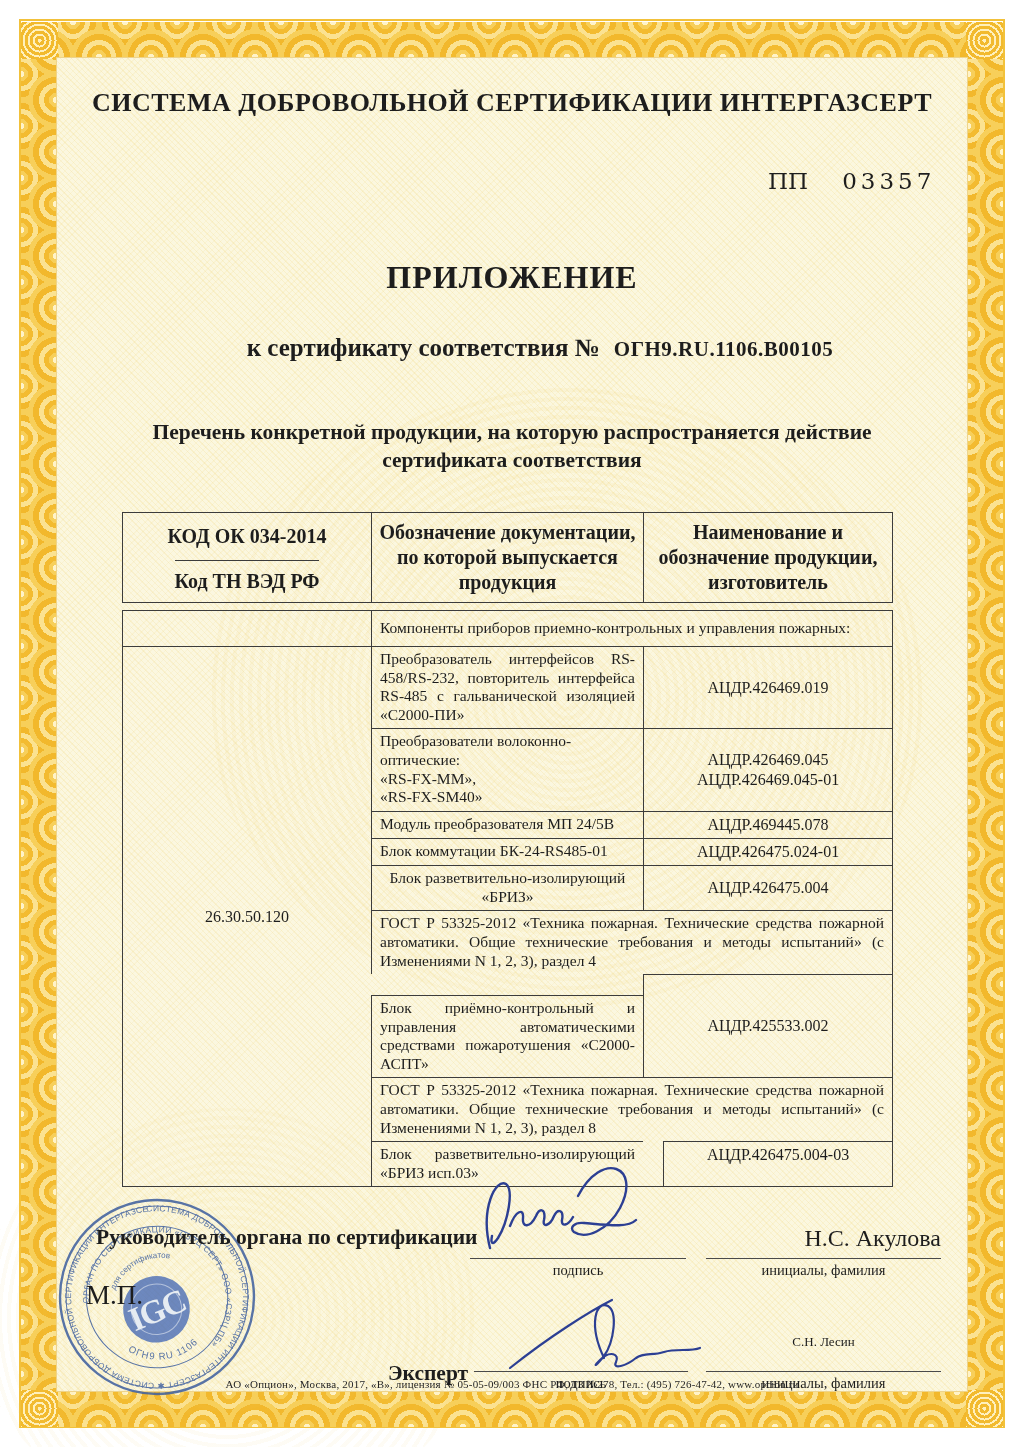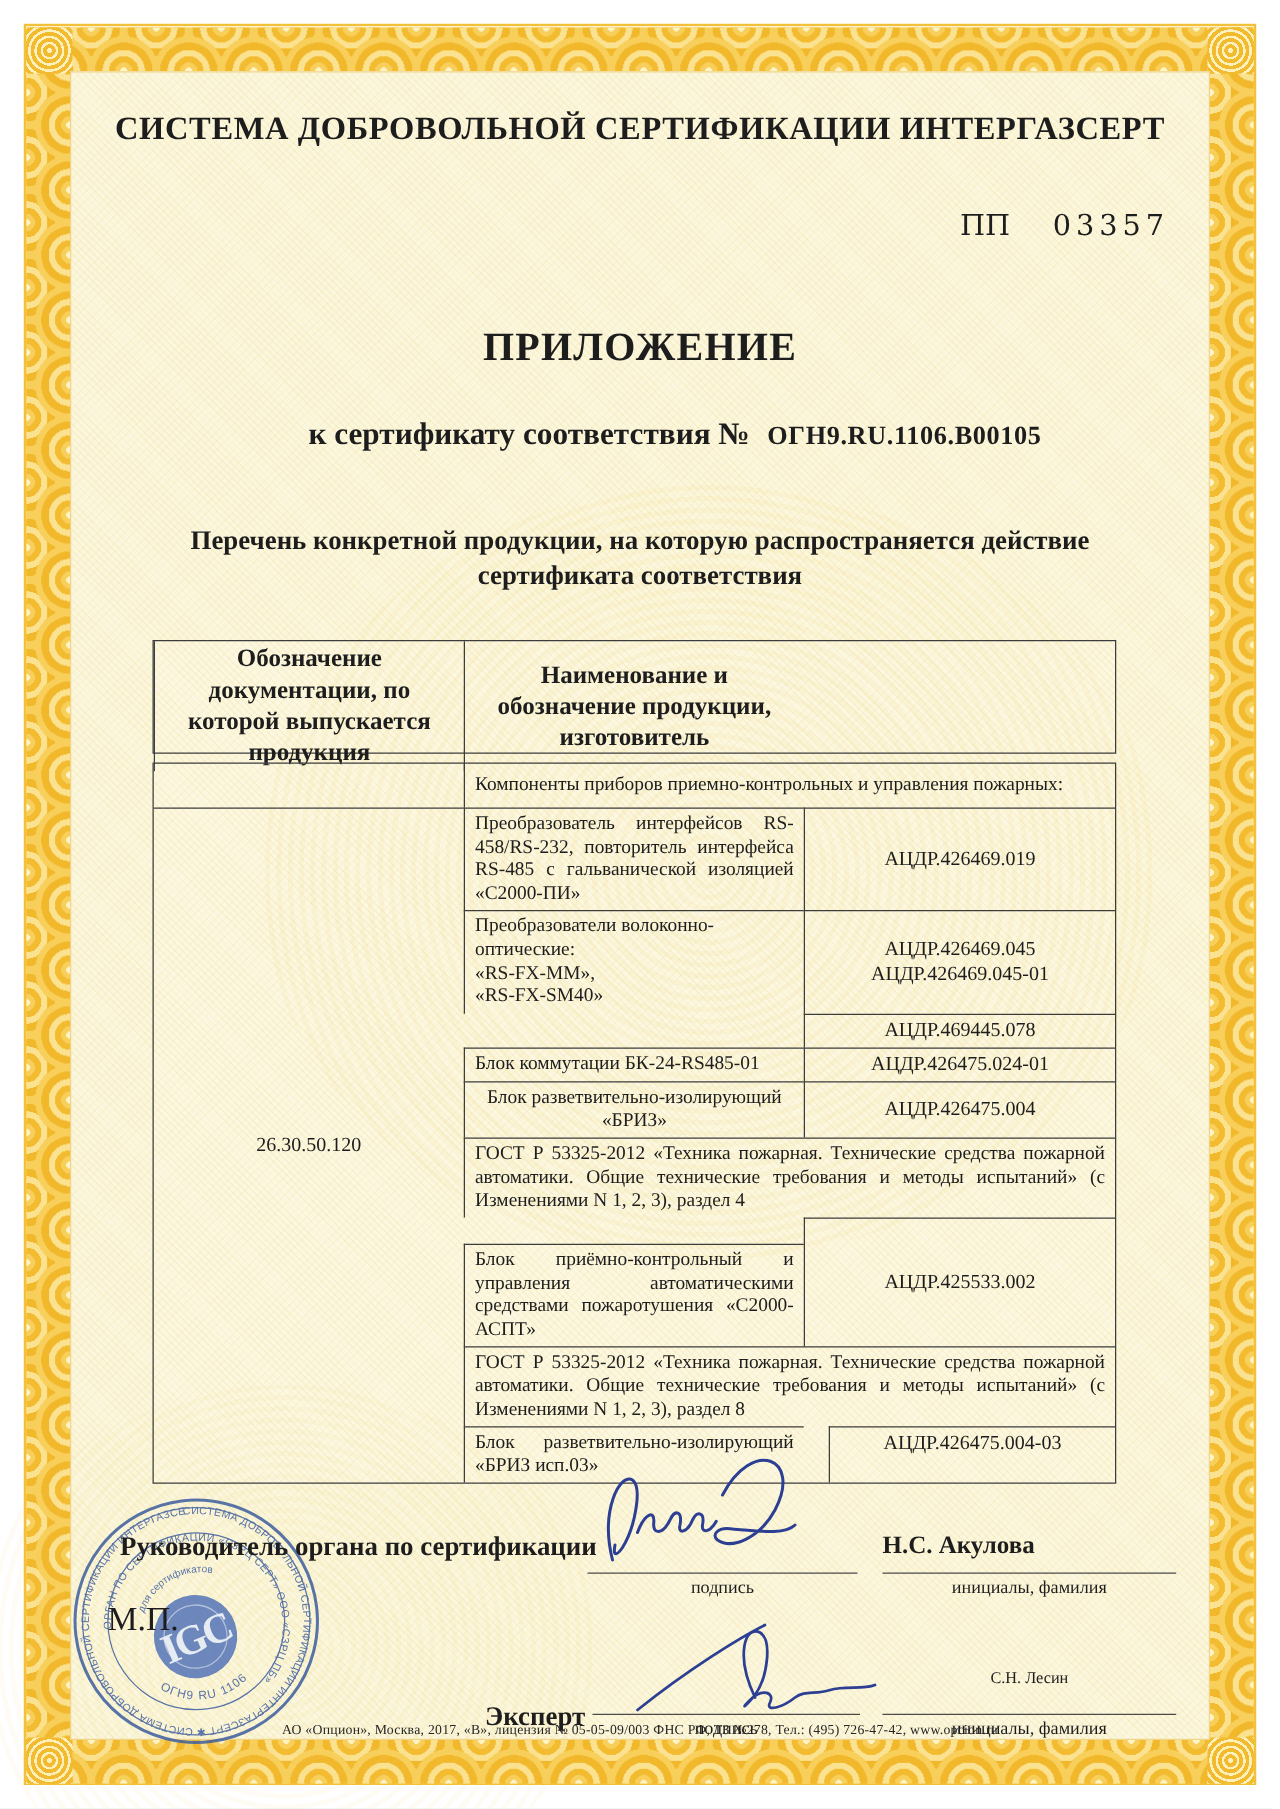--- a/index.html
+++ b/index.html
@@ -86,21 +86,21 @@
   .sig-line{border-bottom:1.6px solid #4a4a4a;height:0;}
   .sl1{left:470px;top:1258px;width:216px;}
   .sl2{left:706px;top:1258px;width:235px;}
   .sl3{left:474px;top:1371px;width:214px;}
   .sl4{left:706px;top:1371px;width:235px;}
   .under-lbl{font-size:14.5px;text-align:center;}
   .ul1{left:470px;top:1262px;width:216px;}
   .ul2{left:706px;top:1262px;width:235px;}
   .ul3{left:474px;top:1375px;width:214px;}
   .ul4{left:706px;top:1375px;width:235px;}
-  .name1{left:706px;top:1225px;width:235px;text-align:left;font-weight:bold;font-size:20px;}
+  .name1{left:706px;top:1225px;width:235px;text-align:right;font-weight:normal;font-size:24px;}
   .name2{left:706px;top:1334px;width:235px;text-align:center;font-weight:normal;font-size:13px;}
   .mp{left:86px;top:1280px;font-size:27px;z-index:3;}
   .stamp{left:56px;top:1196px;width:202px;height:202px;opacity:.87;transform:rotate(-7deg);z-index:2;}
   .sig-svg{z-index:2;}
   .sg1{left:452px;top:1160px;width:240px;height:108px;}
   .sg2{left:492px;top:1292px;width:232px;height:90px;}
   .imprint{left:0;right:0;top:1378px;text-align:center;font-size:11px;color:#262626;letter-spacing:.2px;}
   .z{position:relative;z-index:3;}
 </style>
 </head>
@@ -129,38 +129,43 @@
     <div class="abs form-num">
       <span>ПП</span><span class="digits">03357</span>
     </div>
     <div class="abs doc-title">ПРИЛОЖЕНИЕ</div>
     <div class="abs cert-line">
       <span class="lbl">к сертификату соответствия №</span><span class="num">ОГН9.RU.1106.B00105</span>
     </div>
     <div class="abs subtitle">Перечень конкретной продукции, на которую распространяется действие сертификата соответствия</div>
 
     <div class="abs tbl tbl-box t-head">
+      <div class="hc c1">
+        <div class="sub">КОД ОК 034-2014</div>
+        <div class="sub">Код ТН ВЭД РФ</div>
+      </div>
       <div class="hc c3">Обозначение документации, по которой выпускается продукция</div>
       <div class="hc c2">Наименование и обозначение продукции, изготовитель</div>
     </div>
 
     <div class="abs tbl tbl-box t-body">
       <div class="cell note-left"></div>
       <div class="cell note-text">Компоненты приборов приемно-контрольных и управления пожарных:</div>
       <div class="cell code-cell">26.30.50.120</div>
 
       <div class="cell name just rh1" style="grid-row:2">Преобразователь интерфейсов RS-458/RS-232, повторитель интерфейса RS-485 с гальванической изоляцией «С2000-ПИ»</div>
       <div class="cell doc" style="grid-row:2">АЦДР.426469.019</div>
 
       <div class="cell name prelines rh2" style="grid-row:3">Преобразователи волоконно-оптические:
 «RS-FX-MM»,
 «RS-FX-SM40»</div>
       <div class="cell doc prelines" style="grid-row:3">АЦДР.426469.045
 АЦДР.426469.045-01</div>
 
+      <div class="cell name rh3" style="grid-row:4">Модуль преобразователя МП 24/5В</div>
       <div class="cell doc" style="grid-row:4">АЦДР.469445.078</div>
 
       <div class="cell name rh4" style="grid-row:5">Блок коммутации БК-24-RS485-01</div>
       <div class="cell doc" style="grid-row:5">АЦДР.426475.024-01</div>
 
       <div class="cell name prelines rh5" style="grid-row:6">Блок разветвительно-изолирующий
 «БРИЗ»</div>
       <div class="cell doc" style="grid-row:6">АЦДР.426475.004</div>
 
       <div class="cell gost just rh6" style="grid-row:7">ГОСТ Р 53325-2012 «Техника пожарная. Технические средства пожарной автоматики. Общие технические требования и методы испытаний» (с Изменениями N 1, 2, 3), раздел 4</div>

